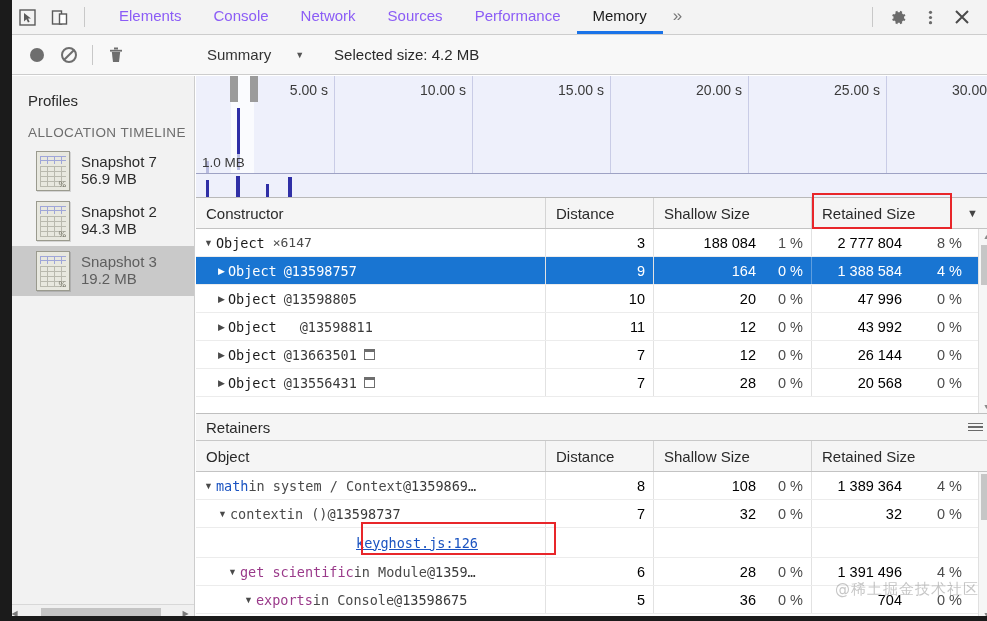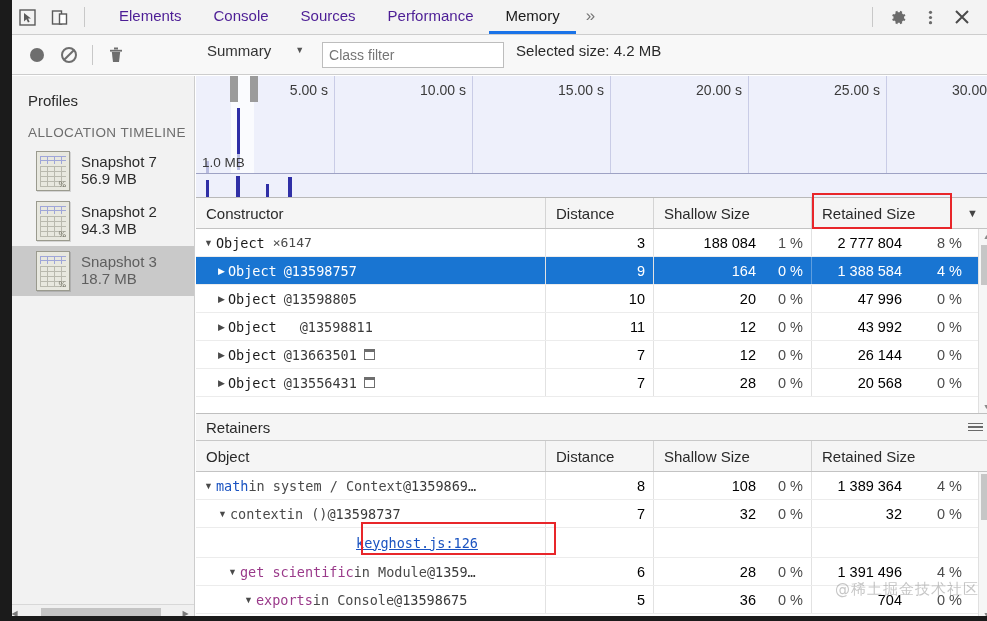--- a/index.html
+++ b/index.html
@@ -25,21 +25,21 @@
     background: #f3f3f3;
     border-bottom: 1px solid #cdcdcd;
     display: flex; align-items: stretch;
   }
   .tb-icons { display: flex; align-items: center; padding: 0 6px 0 10px; gap: 10px; }
   .tb-ico { width: 22px; height: 22px; display: flex; align-items: center; justify-content: center; cursor: pointer; }
   .tb-sep { width: 1px; height: 20px; background: #c8c8c8; align-self: center; margin: 0 4px; }
   .tabs { display: flex; align-items: stretch; margin-left: 8px; }
   .tab {
     display: flex; align-items: center; padding: 0 16px;
-    font-size: 15px; color: #4c1d95; cursor: pointer;
+    font-size: 15px; color: #8b5cf6; cursor: pointer;
     border-bottom: 3px solid transparent;
     white-space: nowrap;
   }
   .tab.active { color: #1a1a1a; border-bottom-color: #1a73e8; }
   .tab.more { font-size: 17px; color: #777; padding: 0 10px; }
   .tb-right {
     margin-left: auto; display: flex; align-items: center;
     padding-right: 10px; gap: 2px;
   }
   .tb-right .tb-sep { margin: 0 8px 0 4px; }
@@ -48,21 +48,21 @@
   
   .toolbar2 {
     position: absolute; left: 0; top: 35px; width: 981px; height: 40px;
     background: #f8f8f8;
     border-bottom: 1px solid #cdcdcd;
     display: flex; align-items: center;
   }
   .t2-left { display: flex; align-items: center; gap: 14px; padding-left: 22px; width: 189px; }
   .t2-ico { cursor: pointer; display: flex; align-items: center; }
   .t2-sep { width: 1px; height: 20px; background: #c8c8c8; }
-  .t2-right { display: flex; align-items: flex-start; gap: 0; padding-left: 12px; }
+  .t2-right { display: flex; align-items: flex-end; gap: 12px; padding-left: 12px; }
   .sel-view {
     display: flex; align-items: center; gap: 24px;
     font-size: 15px; color: #333; cursor: pointer; padding-right: 6px;
   }
   .caret-dn { font-size: 9px; color: #555; }
   .classfilter {
     width: 182px; height: 26px; background: #fff;
     border: 1px solid #bdbdbd; font-size: 14px; color: #8a8a8a;
     padding: 0 6px; outline: none; margin-left: 12px;
     font-family: "Liberation Sans", sans-serif;
@@ -247,20 +247,21 @@
         <svg width="17" height="17" viewBox="0 0 17 17">
           <rect x="1.5" y="2" width="9" height="13" fill="none" stroke="#5a5a5a" stroke-width="1.4"></rect>
           <rect x="8.5" y="5" width="7" height="10" fill="#fff" stroke="#5a5a5a" stroke-width="1.4"></rect>
         </svg>
       </div>
       <div class="tb-sep"></div>
     </div>
     <div class="tabs">
       <div class="tab">Elements</div>
       <div class="tab">Console</div>
+      <div class="tab">Network</div>
       <div class="tab">Sources</div>
       <div class="tab">Performance</div>
       <div class="tab active">Memory</div>
       <div class="tab more">»</div>
     </div>
     <div class="tb-right">
       <div class="tb-sep"></div>
       <div class="tb-ico">
         <svg width="19" height="19" viewBox="0 0 20 20">
           <path fill="#6b6b6b" d="M10 6.6a3.4 3.4 0 100 6.8 3.4 3.4 0 000-6.8zm0 5.2a1.8 1.8 0 110-3.6 1.8 1.8 0 010 3.6z"></path>
@@ -302,21 +303,20 @@
           <rect x="3" y="3.8" width="12" height="1.8" fill="#6e6e6e"></rect>
           <path d="M4.8 6 L13.2 6 L12 16 L6 16 Z" fill="#6e6e6e"></path>
         </svg>
       </div>
     </div>
     <div class="t2-right">
       <div class="sel-view">
         <span>Summary</span>
         <span class="caret-dn">▼</span>
       </div>
-      <input class="classfilter" type="text" placeholder="Class filter" style="">
       <div class="selsize">Selected size: 4.2 MB</div>
     </div>
   </div>
 
   <div class="sidebar">
     <div class="sb-title">Profiles</div>
     <div class="sb-group">ALLOCATION TIMELINE</div>
 
     <div class="snap">
       <div class="snap-ic">
@@ -337,21 +337,21 @@
         <span class="snap-l2">94.3 MB</span>
       </div>
     </div>
 
     <div class="snap selected">
       <div class="snap-ic">
         <span class="snap-pct">%</span>
       </div>
       <div class="snap-txt">
         <span class="snap-l1">Snapshot 3</span>
-        <span class="snap-l2">18.7 MB</span>
+        <span class="snap-l2">19.2 MB</span>
       </div>
     </div>
 
     <div class="sb-hscroll">
       <div class="hs-arrow">◀</div>
       <div class="hs-track">
         <div class="hs-thumb"></div>
       </div>
       <div class="hs-arrow">▶</div>
     </div>

